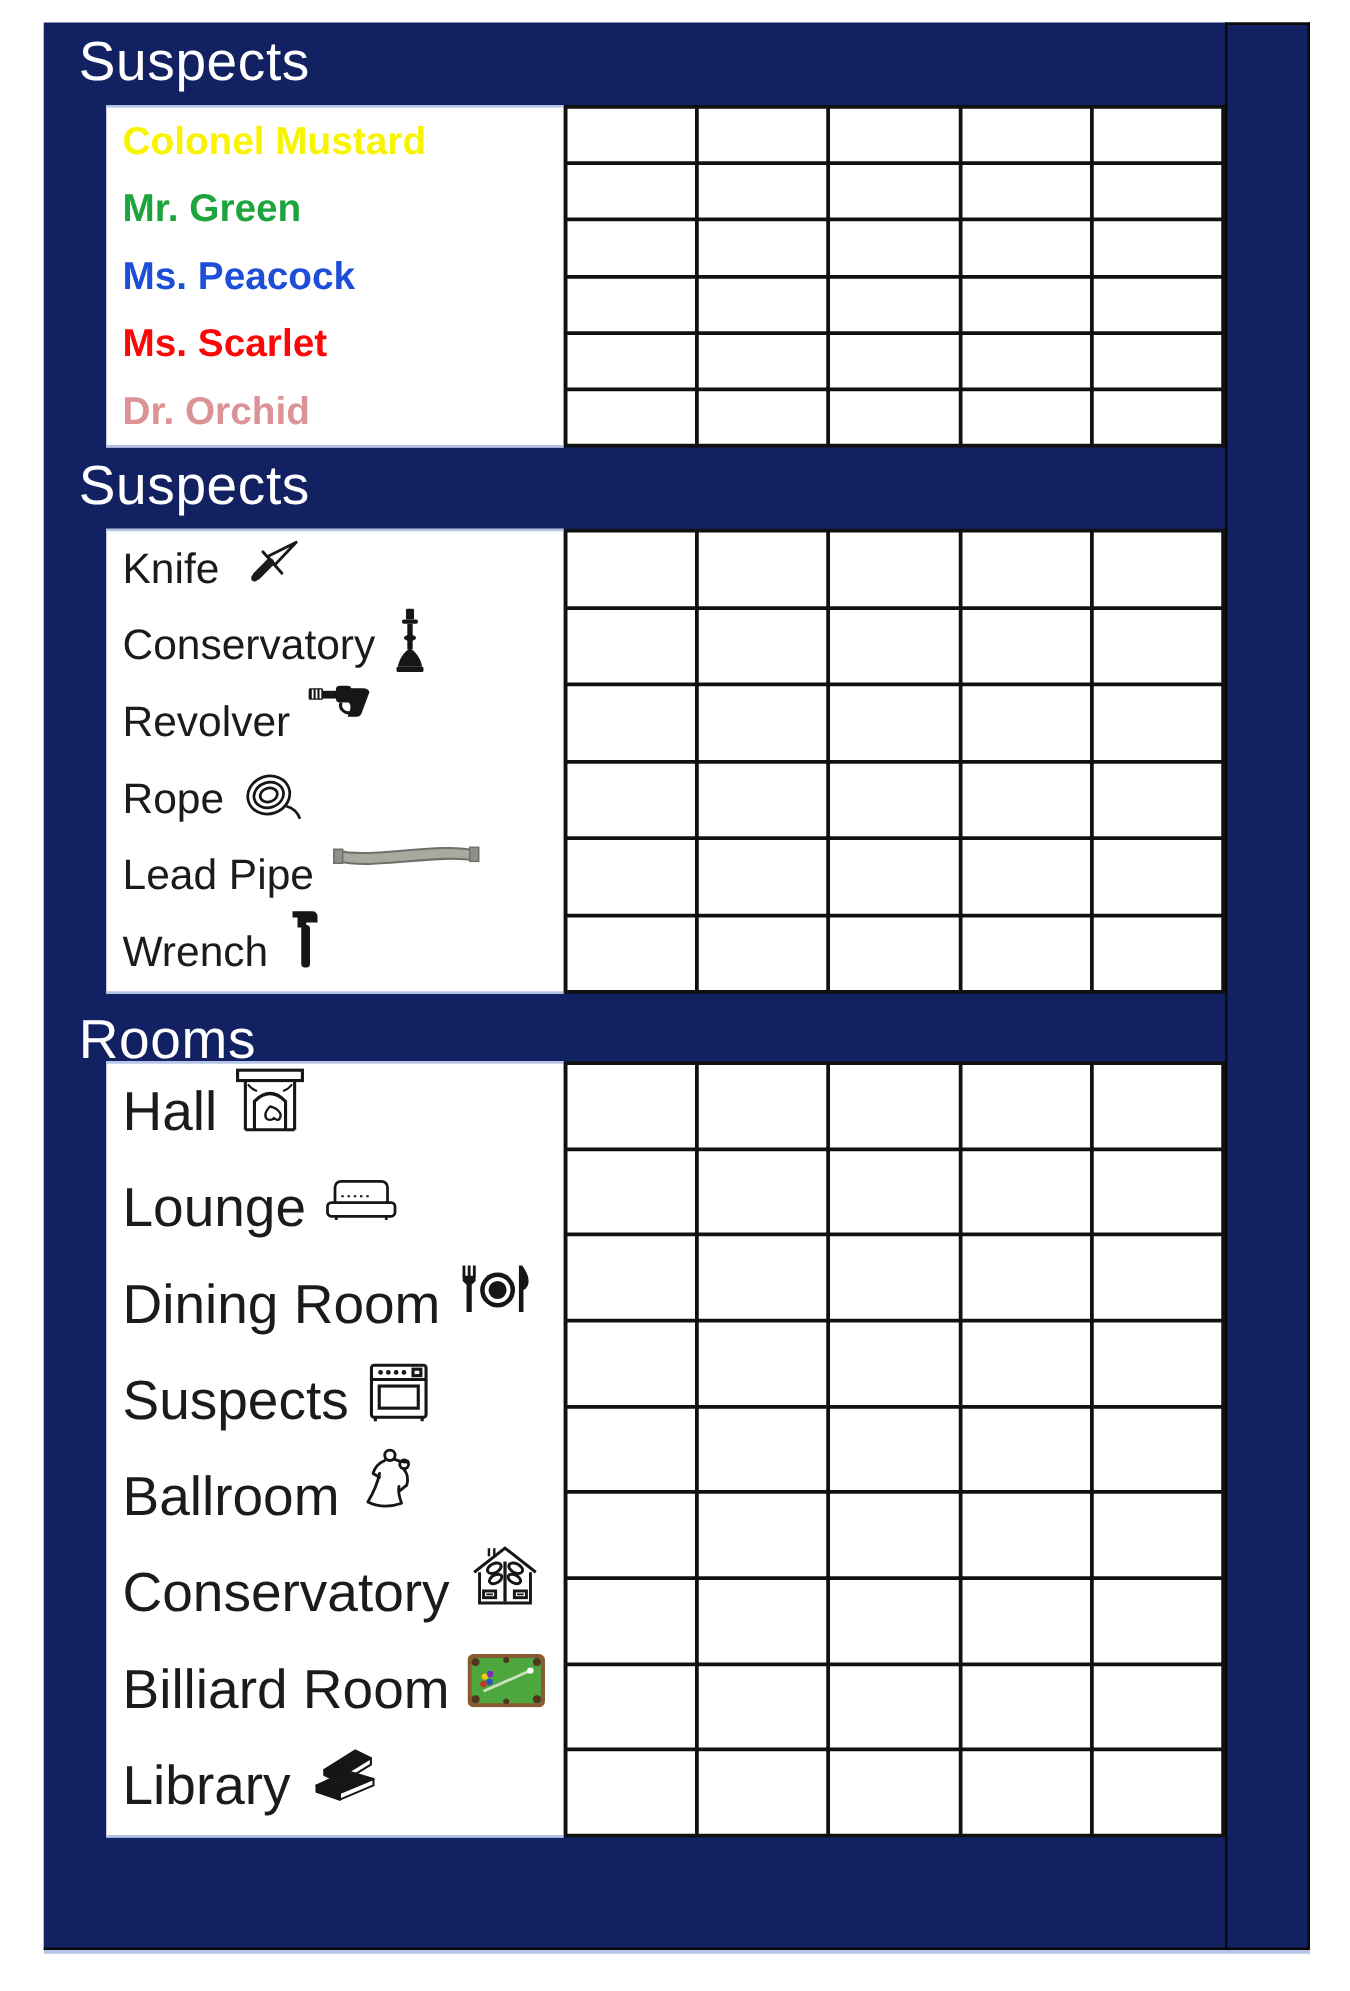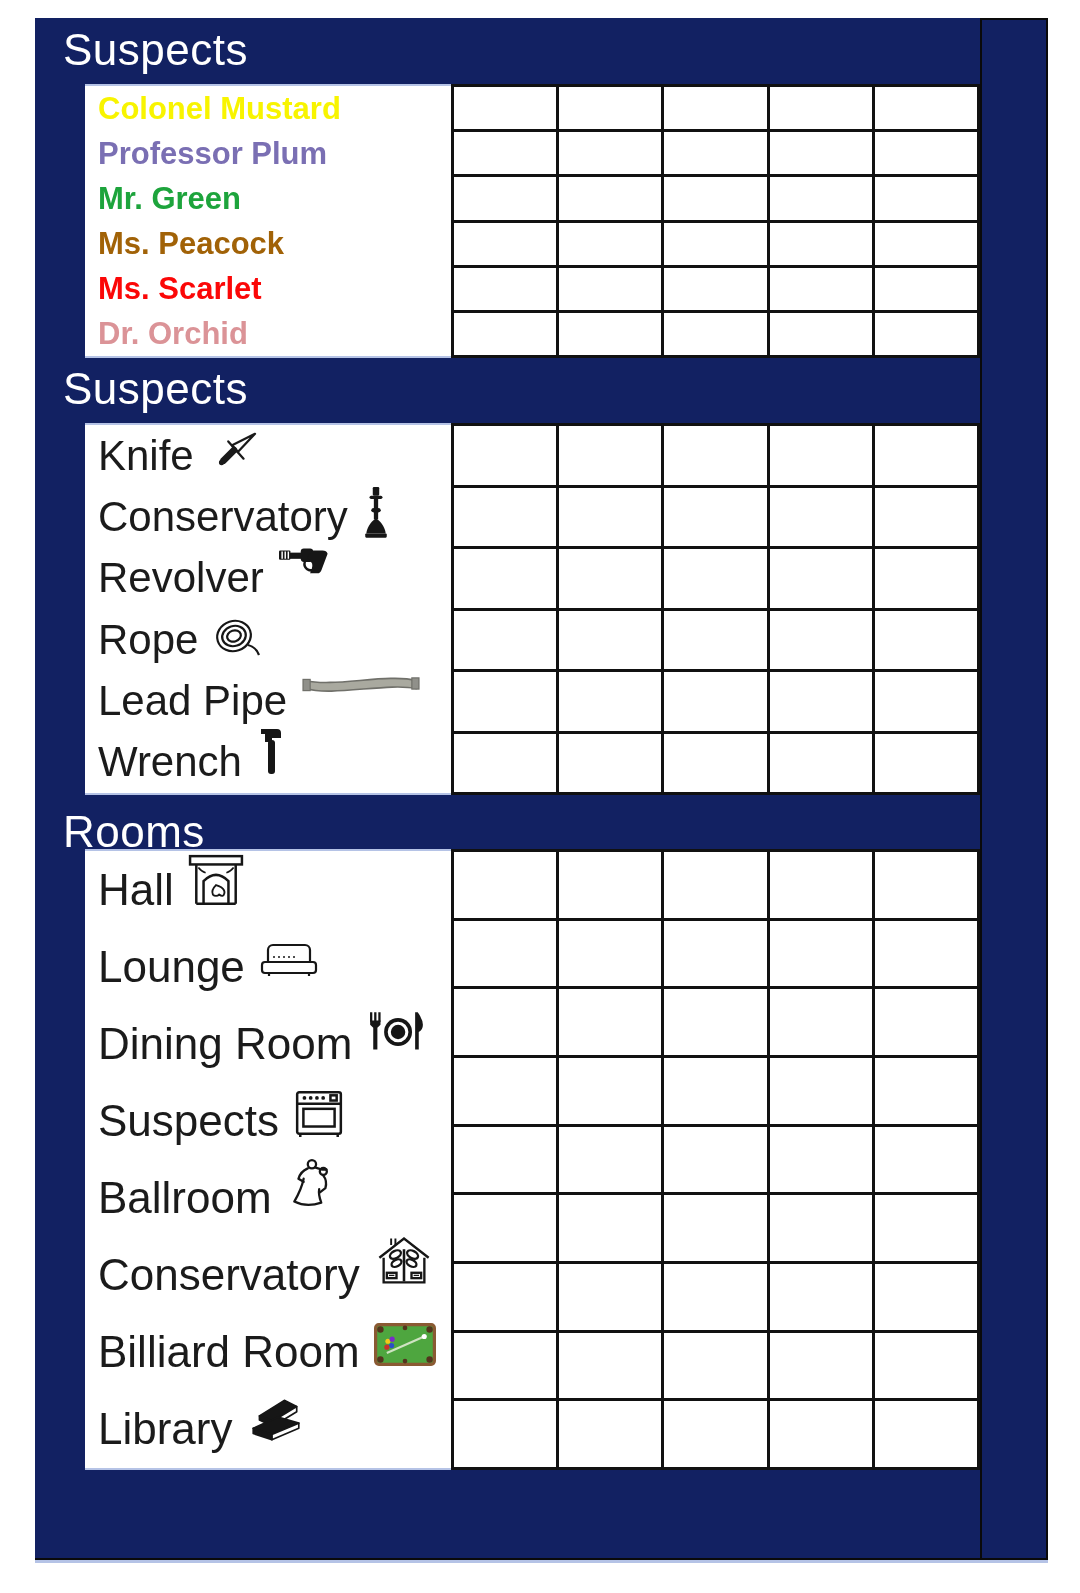--- a/index.html
+++ b/index.html
@@ -37,21 +37,21 @@
     width:366px; height:100%;
     background:var(--cell-white,#fff);
     border-top:2px solid var(--hairline-blue,#b5c3e6);
     border-bottom:2px solid var(--hairline-blue,#b5c3e6);
     display:flex; flex-direction:column;
     overflow:hidden;
   }
   .name-row{ flex:1; display:flex; align-items:center; padding-left:13px; }
   .row-label{ color:var(--label-text,#1b1b1b); white-space:nowrap; }
   .sec-suspects .row-label{ font-size:31px; font-weight:bold; }
-  .sec-weapons  .row-label{ font-size:42px; }
+  .sec-weapons  .row-label{ font-size:34px; }
   .sec-rooms    .row-label{ font-size:44px; }
 
   .row-icon{ margin-left:14px; display:inline-flex; }
   .row-icon svg{ display:block; }
   [data-icon="dagger-icon"]        { transform:translateY(-5px); }
   [data-icon="candlestick-icon"]   { transform:translateY(-3px); }
   [data-icon="revolver-icon"]      { transform:translateY(-14px); }
   [data-icon="rope-icon"]          { transform:translateY(-4px); }
   [data-icon="lead-pipe-icon"]     { transform:translateY(-16px); }
   [data-icon="pipe-wrench-icon"]   { transform:translateY(-10px); }
@@ -82,27 +82,24 @@
   <section class="sec sec-suspects">
     <div class="section-header">
       <span class="title">Suspects</span>
     </div>
     <div class="section-body">
       <div class="names-panel">
           <div class="name-row">
             <span class="row-label" style="color: rgb(248, 244, 0);">Colonel Mustard</span>
           </div>
           <div class="name-row">
-            <span class="row-label" style="color: rgb(122, 111, 179);">Professor Plum</span>
-          </div>
-          <div class="name-row">
             <span class="row-label" style="color: rgb(29, 164, 60);">Mr. Green</span>
           </div>
           <div class="name-row">
-            <span class="row-label" style="color: #a16207;">Ms. Peacock</span>
+            <span class="row-label" style="color: #1d4ed8;">Ms. Peacock</span>
           </div>
           <div class="name-row">
             <span class="row-label" style="color: rgb(251, 7, 7);">Ms. Scarlet</span>
           </div>
           <div class="name-row">
             <span class="row-label" style="color: rgb(219, 147, 151);">Dr. Orchid</span>
           </div>
         </div>
       <div class="grid">
           <div class="cell"></div>

